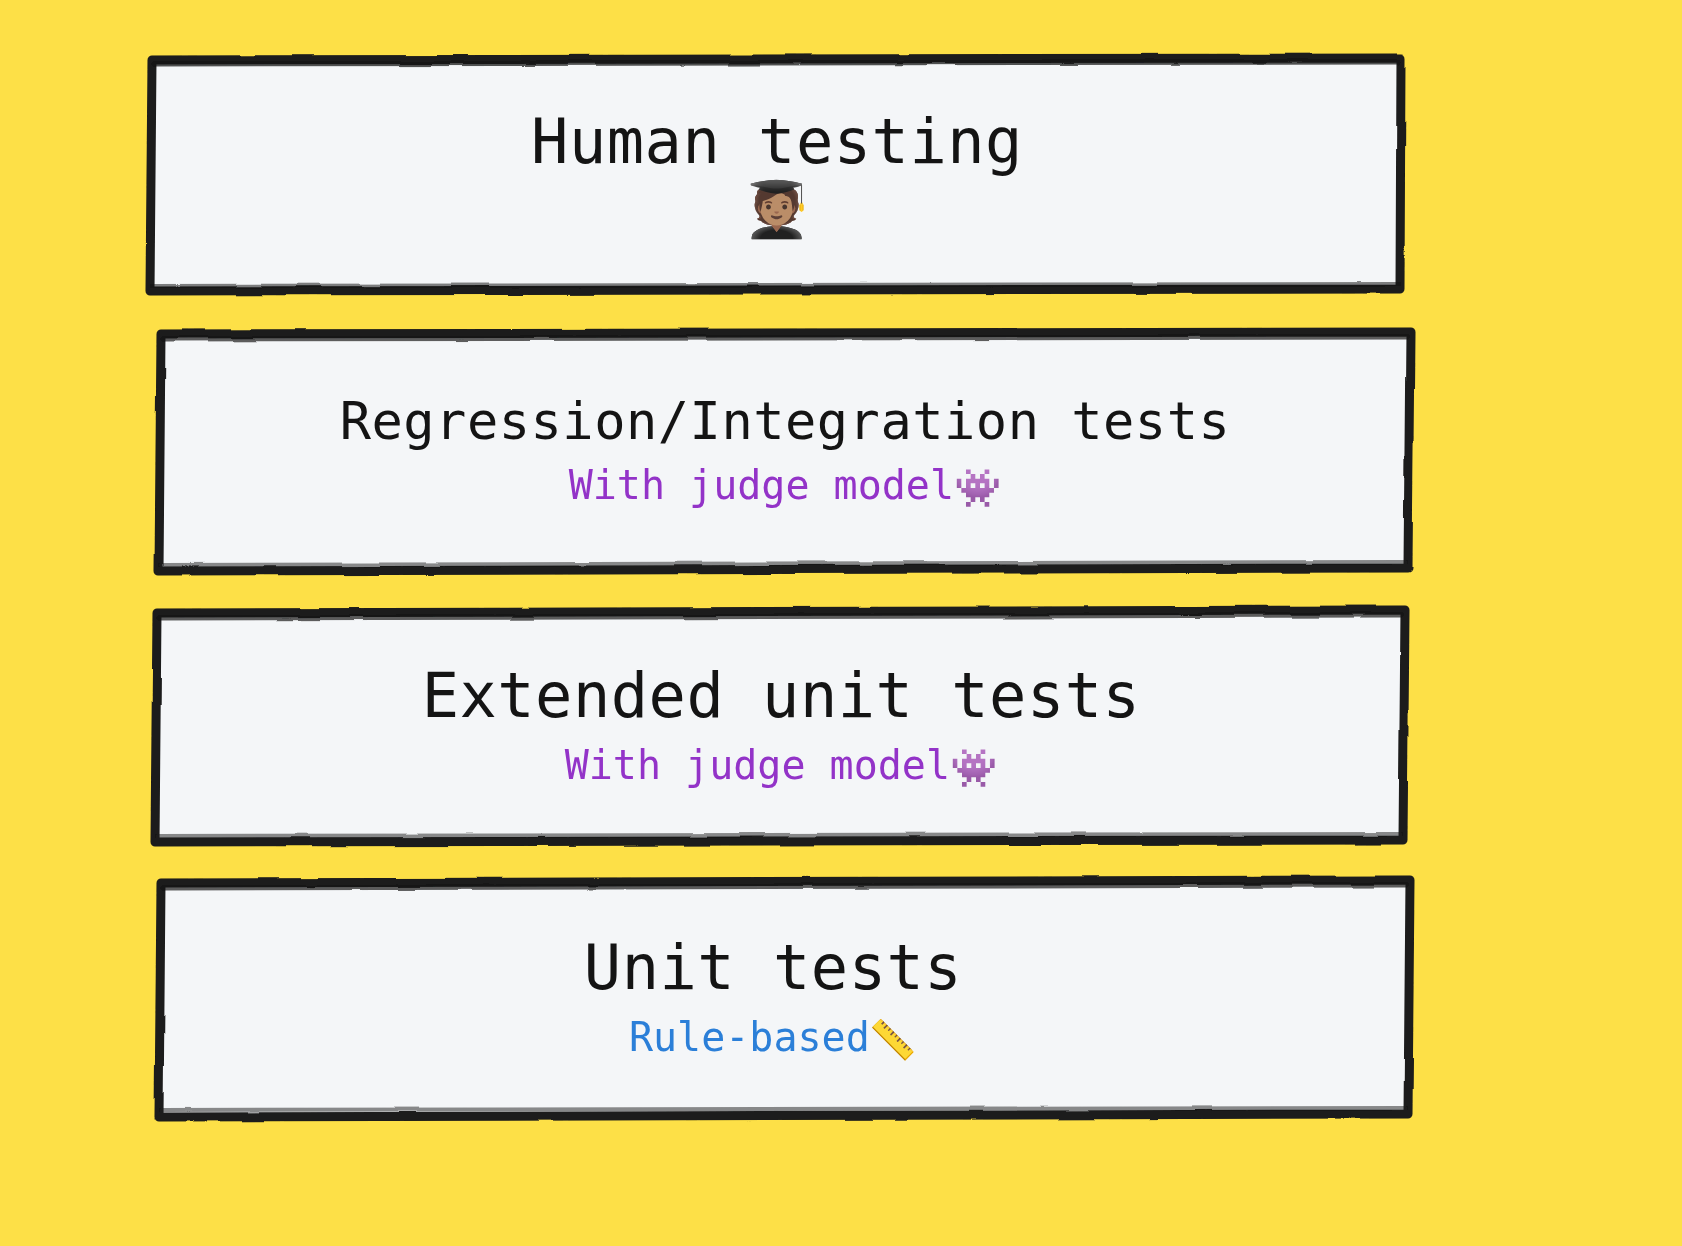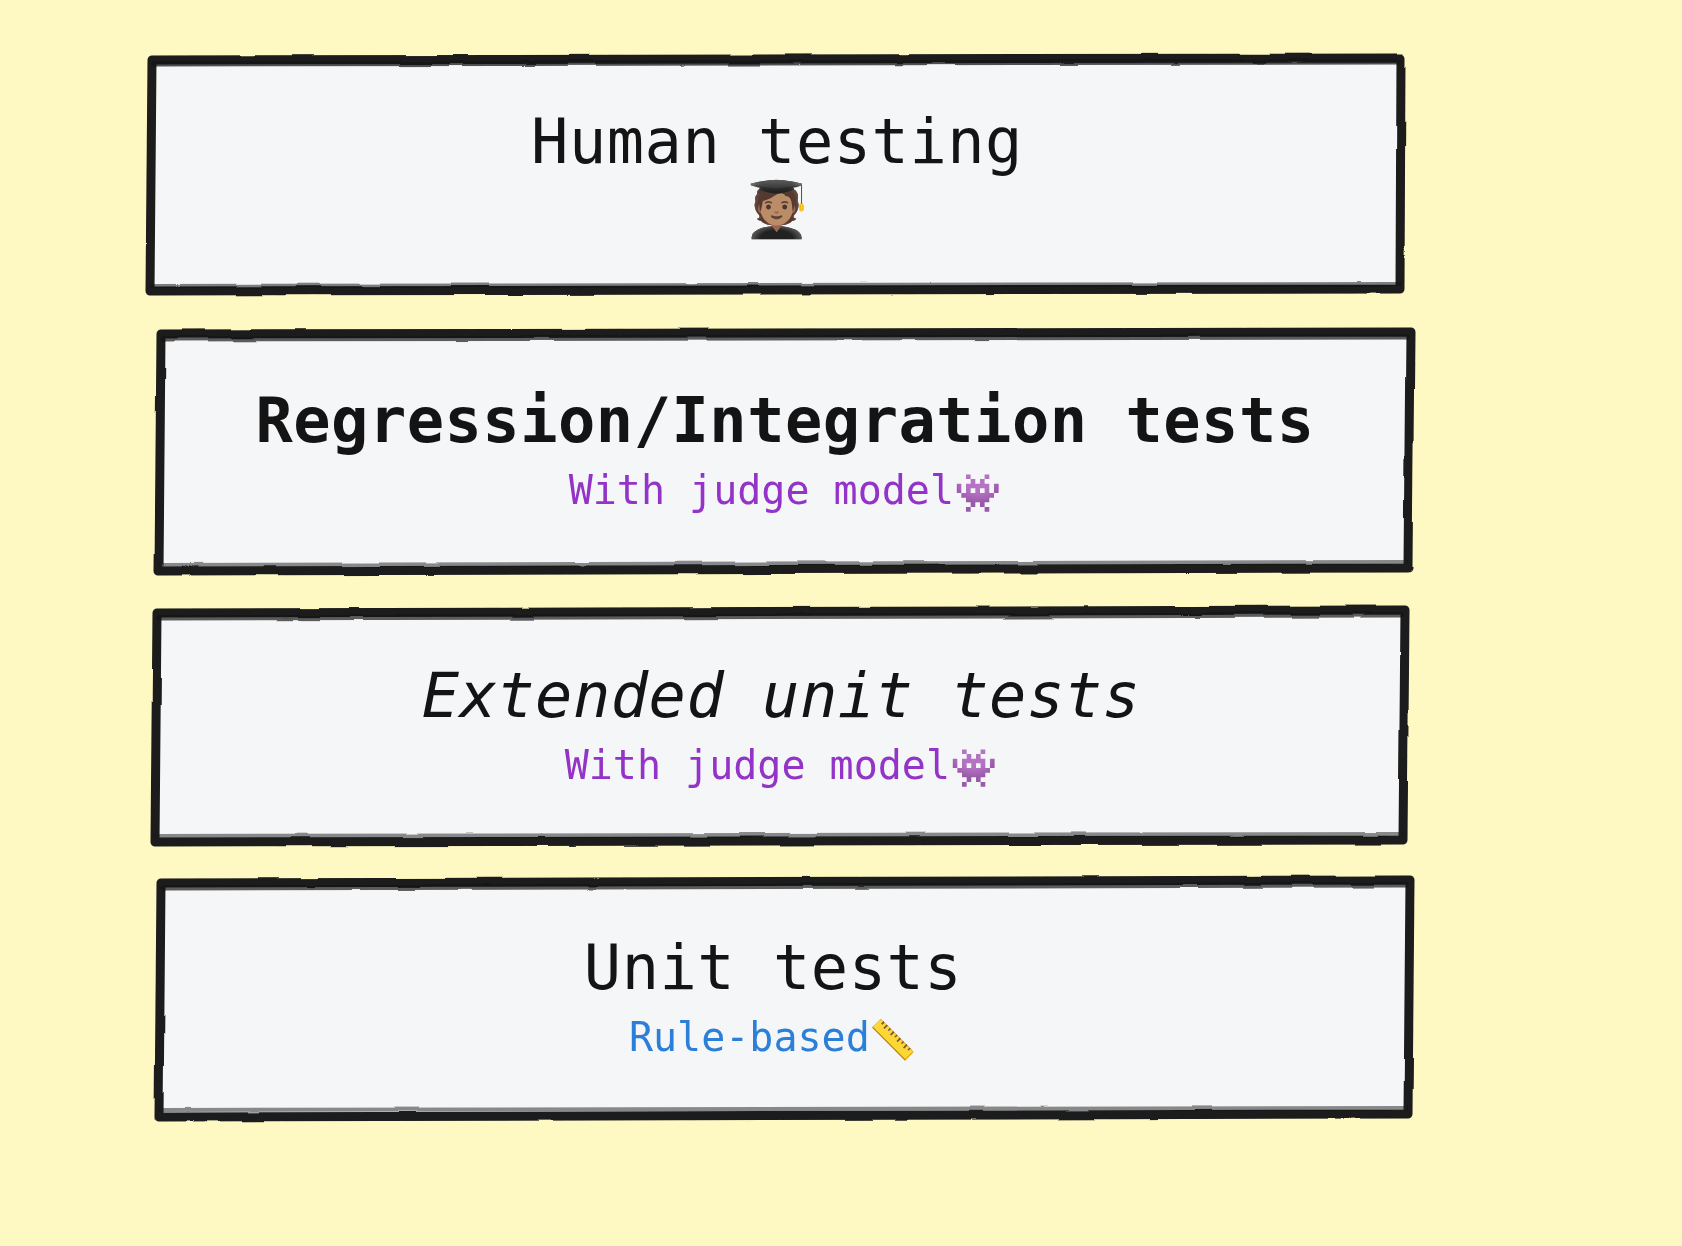--- a/index.html
+++ b/index.html
@@ -11,21 +11,21 @@
     width: 1682px;
     height: 1246px;
     overflow: hidden;
     font-family: "DejaVu Sans Mono", "Liberation Mono", monospace;
   }
 
   #canvas {
     position: relative;
     width: 1682px;
     height: 1246px;
-    background: #fef9c3;
+    background: #fde047;
   }
 
   
   #sketch-layer {
     position: absolute;
     left: 0;
     top: 0;
     width: 1682px;
     height: 1246px;
     pointer-events: none;
@@ -72,22 +72,22 @@
     vertical-align: -2px;
   }
 
   
   #layer-human      { left: 152px; top:  58px; width: 1250px; height: 232px; }
   #layer-regression { left: 160px; top: 332px; width: 1250px; height: 238px; }
   #layer-extended   { left: 156px; top: 610px; width: 1250px; height: 232px; }
   #layer-unit       { left: 148px; top: 880px; width: 1250px; height: 236px; }
 
   #layer-human .layer-title      { font-size: 62px; }
-  #layer-regression .layer-title { font-size: 62px; font-weight: bold; }
-  #layer-extended .layer-title   { font-size: 62px; font-style: italic; }
+  #layer-regression .layer-title { font-size: 52px; }
+  #layer-extended .layer-title   { font-size: 62px; }
   #layer-unit .layer-title       { font-size: 62px; }
 
   #layer-regression .stack,
   #layer-extended .stack,
   #layer-unit .stack {
     display: flex;
     flex-direction: column;
     align-items: center;
   }
 </style>

